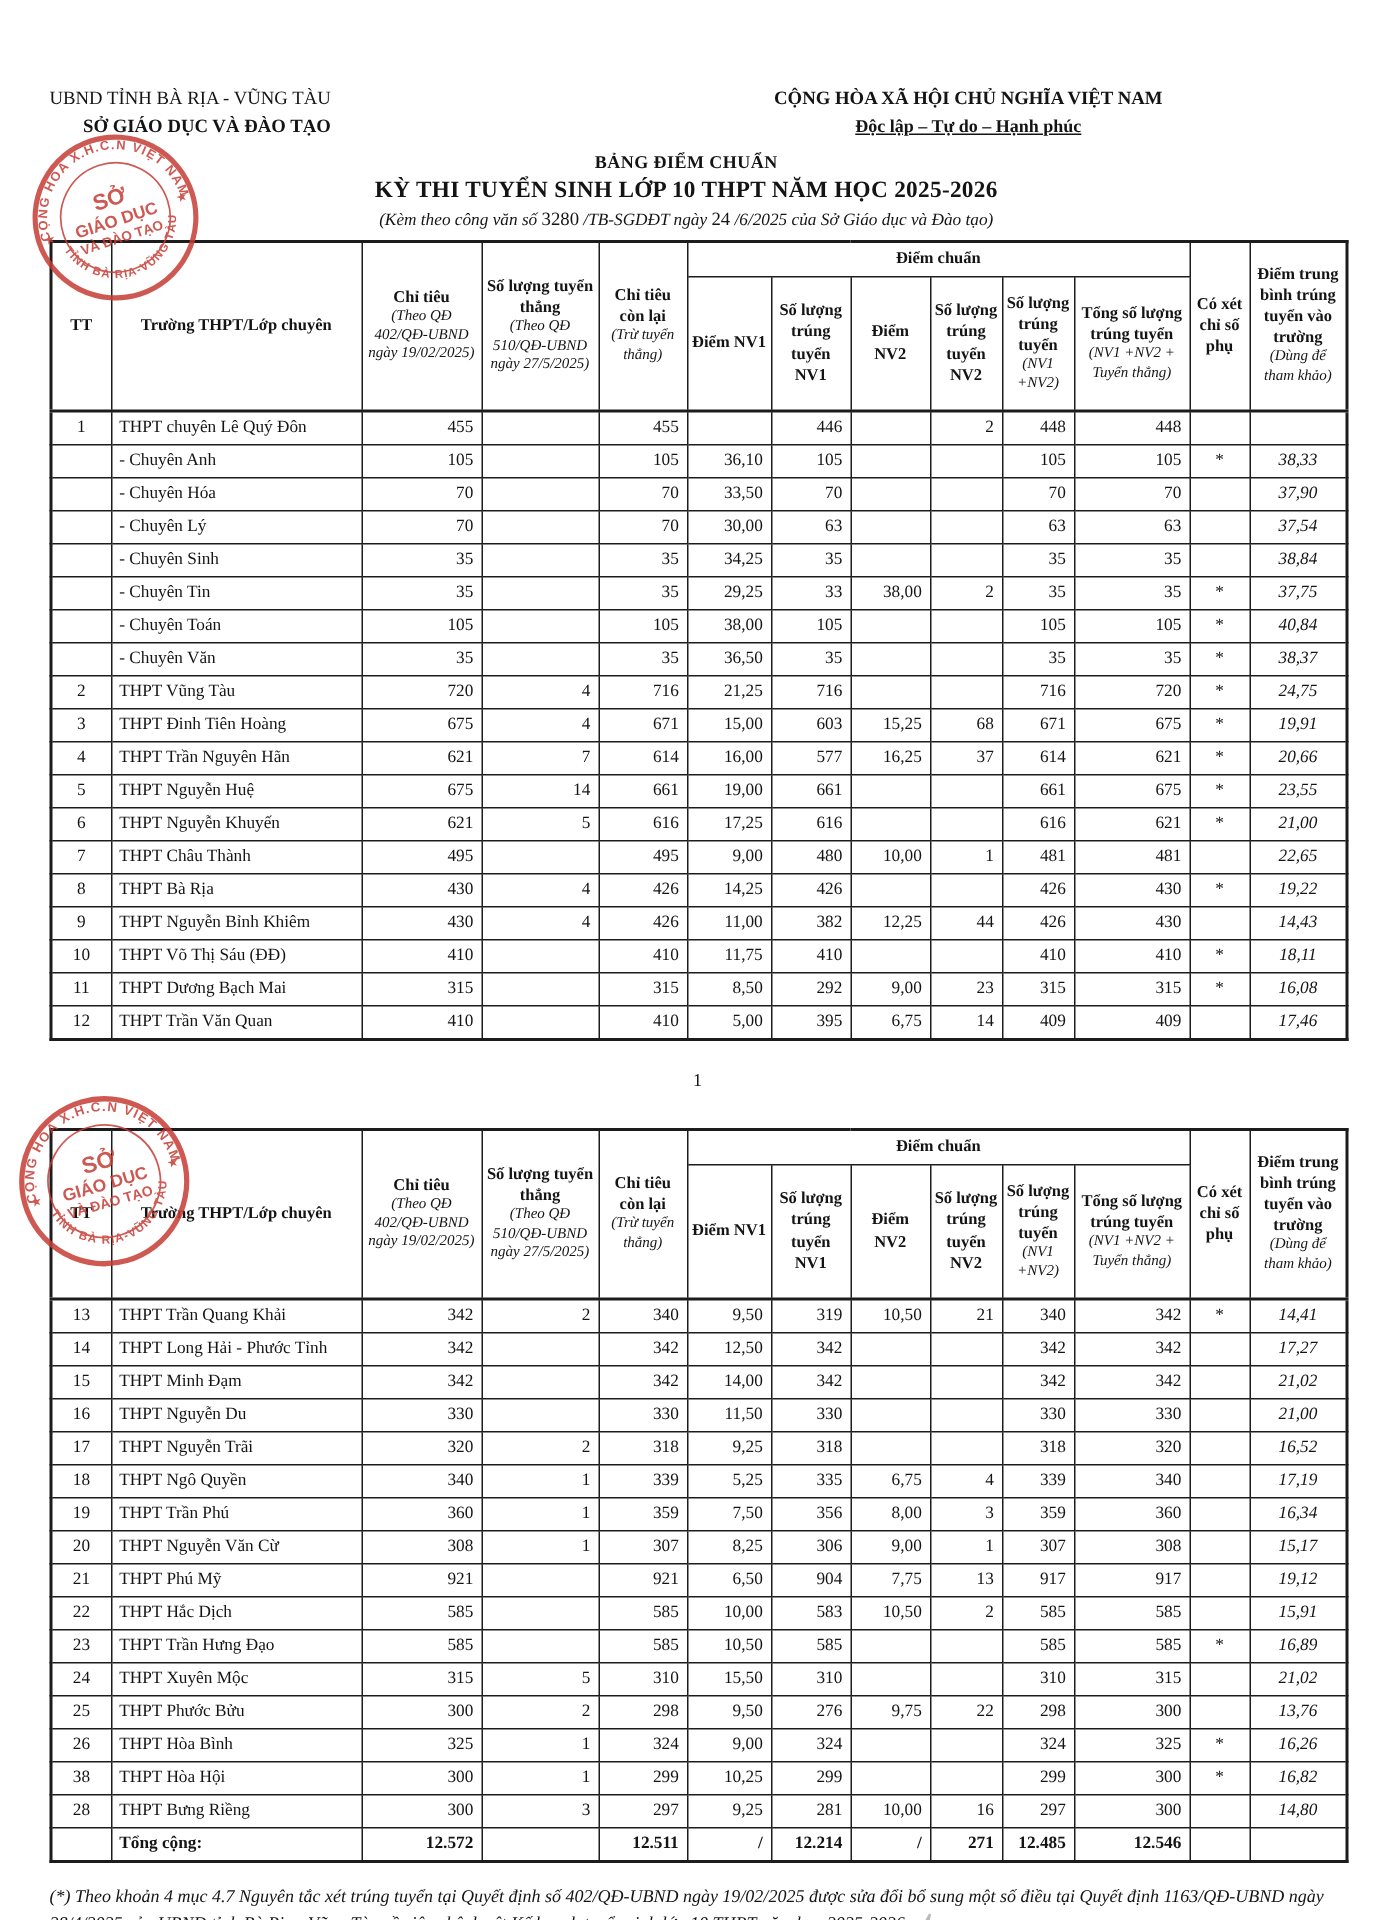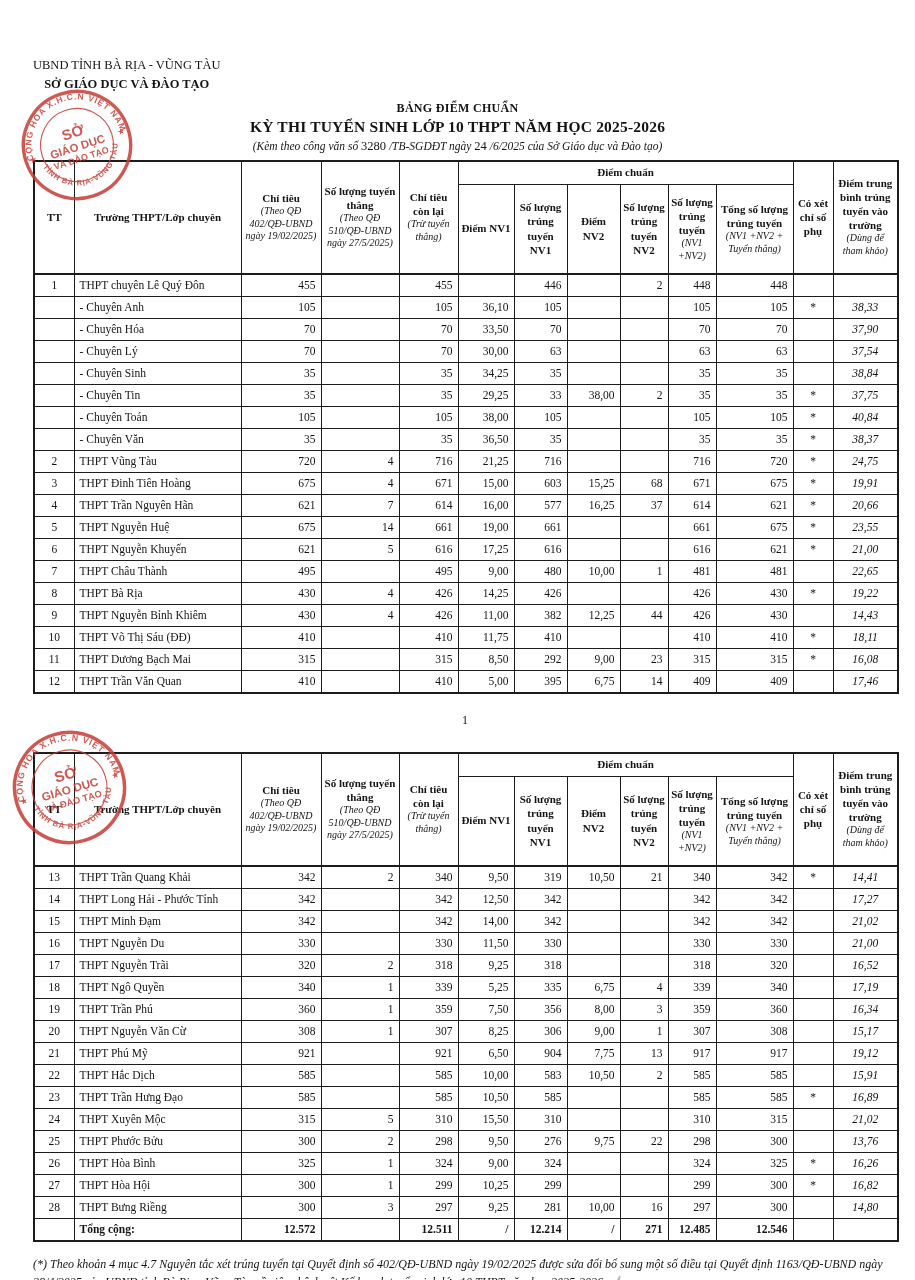--- a/index.html
+++ b/index.html
@@ -1,21 +1,21 @@
 <!DOCTYPE html>
 <html><head>
 <meta charset="utf-8">
 <style>
   html,body{margin:0;padding:0;background:#fff;}
   body{width:915px;height:1280px;font-family:"Liberation Serif",serif;color:#141414;position:relative;overflow:hidden;}
   .page{position:relative;width:915px;height:1280px;}
 
   
   .doc-header{display:flex;justify-content:space-between;padding:56px 18px 0 33px;}
-  .h-left{font-size:12.5px;line-height:1.5;text-align:center;}
+  .h-left{font-size:12.5px;line-height:1.5;text-align:right;}
   .h-left .l1{font-weight:normal;}
   .h-left .l2{font-weight:bold;}
   .h-right{text-align:center;margin-right:122px;font-size:12.5px;line-height:1.5;}
   .h-right .l1{font-weight:bold;}
   .h-right .l2{font-weight:bold;text-decoration:underline;font-size:12px;}
 
   .title1{text-align:center;font-weight:bold;font-size:12px;margin-top:7px;letter-spacing:.3px;}
   .title2{text-align:center;font-weight:bold;font-size:15.5px;margin-top:2px;letter-spacing:.2px;}
   .subtitle{text-align:center;font-style:italic;font-size:11.5px;margin-top:3px;}
   .subtitle .num{font-style:normal;font-size:12.5px;}
@@ -50,20 +50,24 @@
 </style>
 </head>
 <body>
 
 <div class="page">
 
   <div class="doc-header">
     <div class="h-left">
       <div class="l1">UBND TỈNH BÀ RỊA - VŨNG TÀU</div>
       <div class="l2">SỞ GIÁO DỤC VÀ ĐÀO TẠO</div>
+    </div>
+    <div class="h-right">
+      <div class="l1">CỘNG HÒA XÃ HỘI CHỦ NGHĨA VIỆT NAM</div>
+      <div class="l2">Độc lập – Tự do – Hạnh phúc</div>
     </div>
   </div>
 
   <div class="title1">BẢNG ĐIỂM CHUẨN</div>
   <div class="title2">KỲ THI TUYỂN SINH LỚP 10 THPT NĂM HỌC 2025-2026</div>
   <div class="subtitle">
     <span>(Kèm theo công văn số</span>
     <span class="num">3280</span>
     <span>/TB-SGDĐT ngày</span>
     <span class="num">24</span>
@@ -674,21 +678,21 @@
           <td class="cell-num">9,00</td>
           <td class="cell-num">324</td>
           <td class="cell-num"></td>
           <td class="cell-num"></td>
           <td class="cell-num">324</td>
           <td class="cell-num">325</td>
           <td class="cell-star">*</td>
           <td class="cell-avg">16,26</td>
         </tr>
         <tr>
-          <td class="cell-tt">27</td>
+          <td class="cell-tt">38</td>
           <td class="cell-school">THPT Hòa Hội</td>
           <td class="cell-num">300</td>
           <td class="cell-num">1</td>
           <td class="cell-num">299</td>
           <td class="cell-num">10,25</td>
           <td class="cell-num">299</td>
           <td class="cell-num"></td>
           <td class="cell-num"></td>
           <td class="cell-num">299</td>
           <td class="cell-num">300</td>

